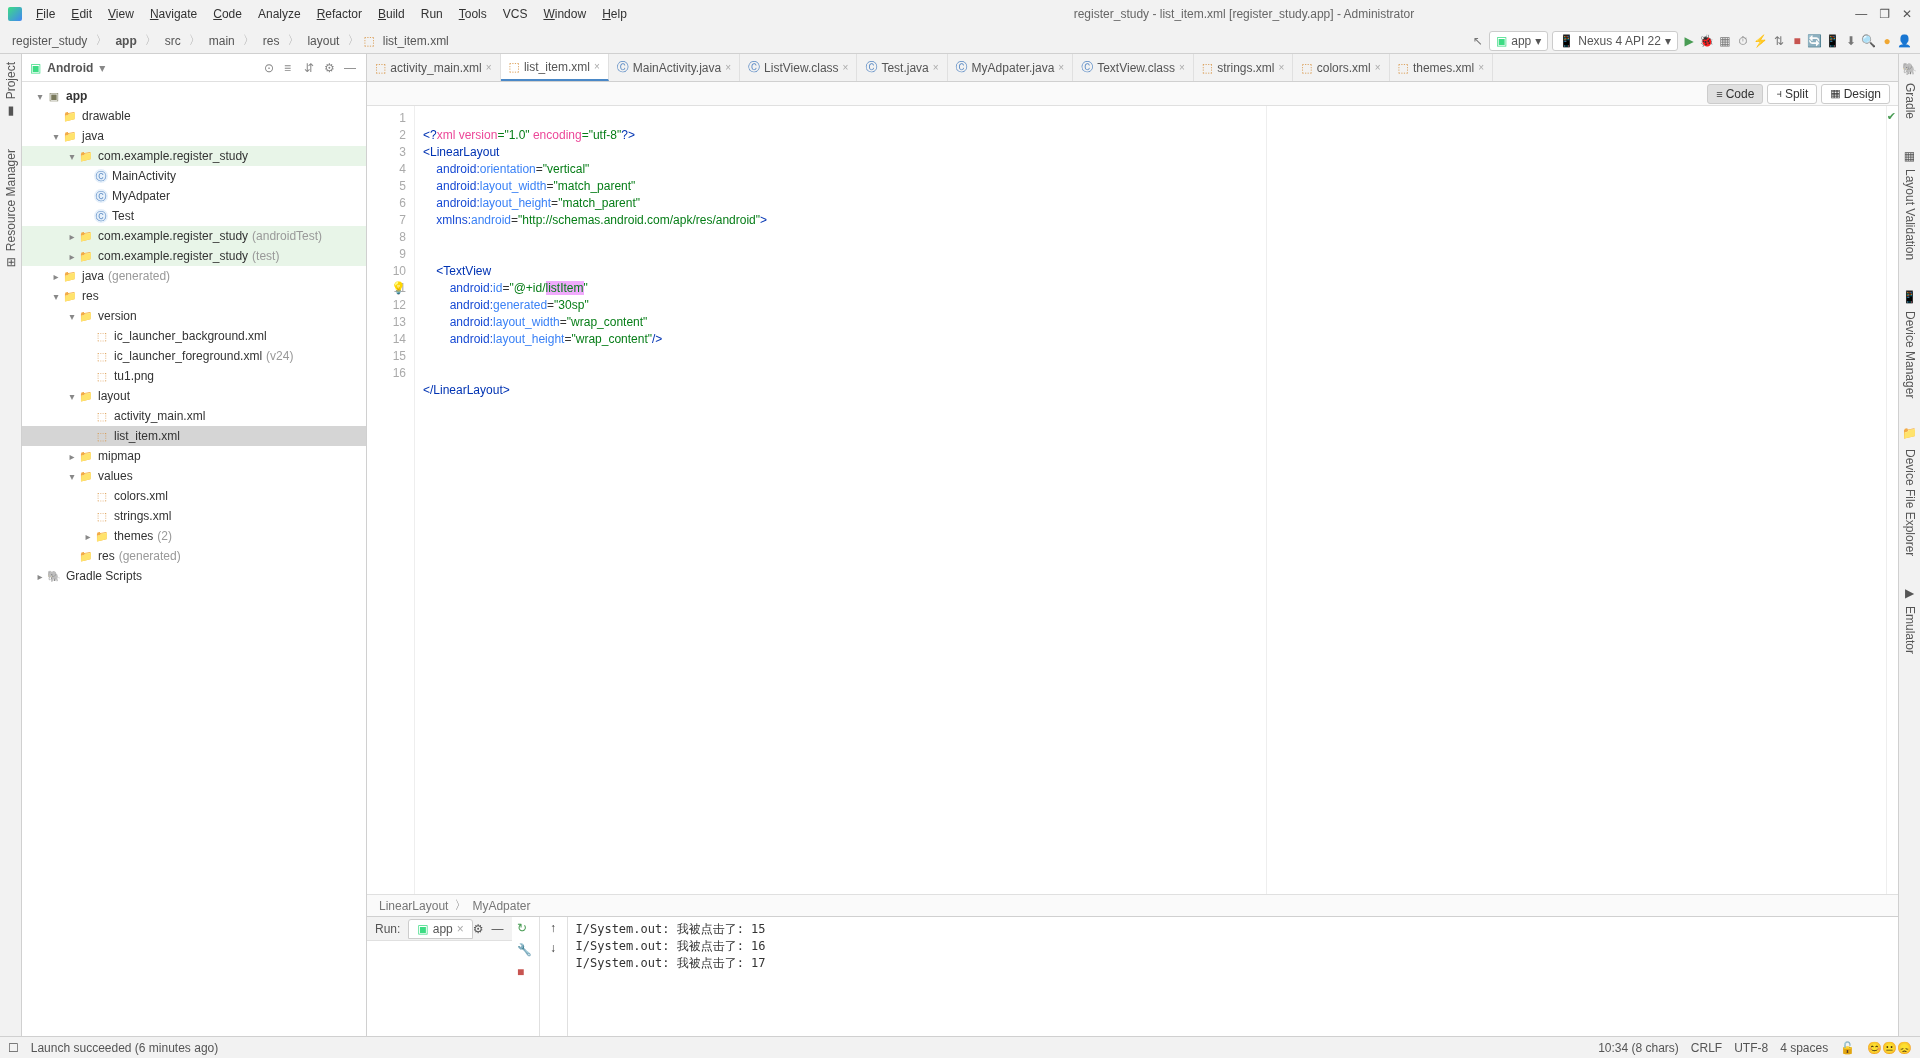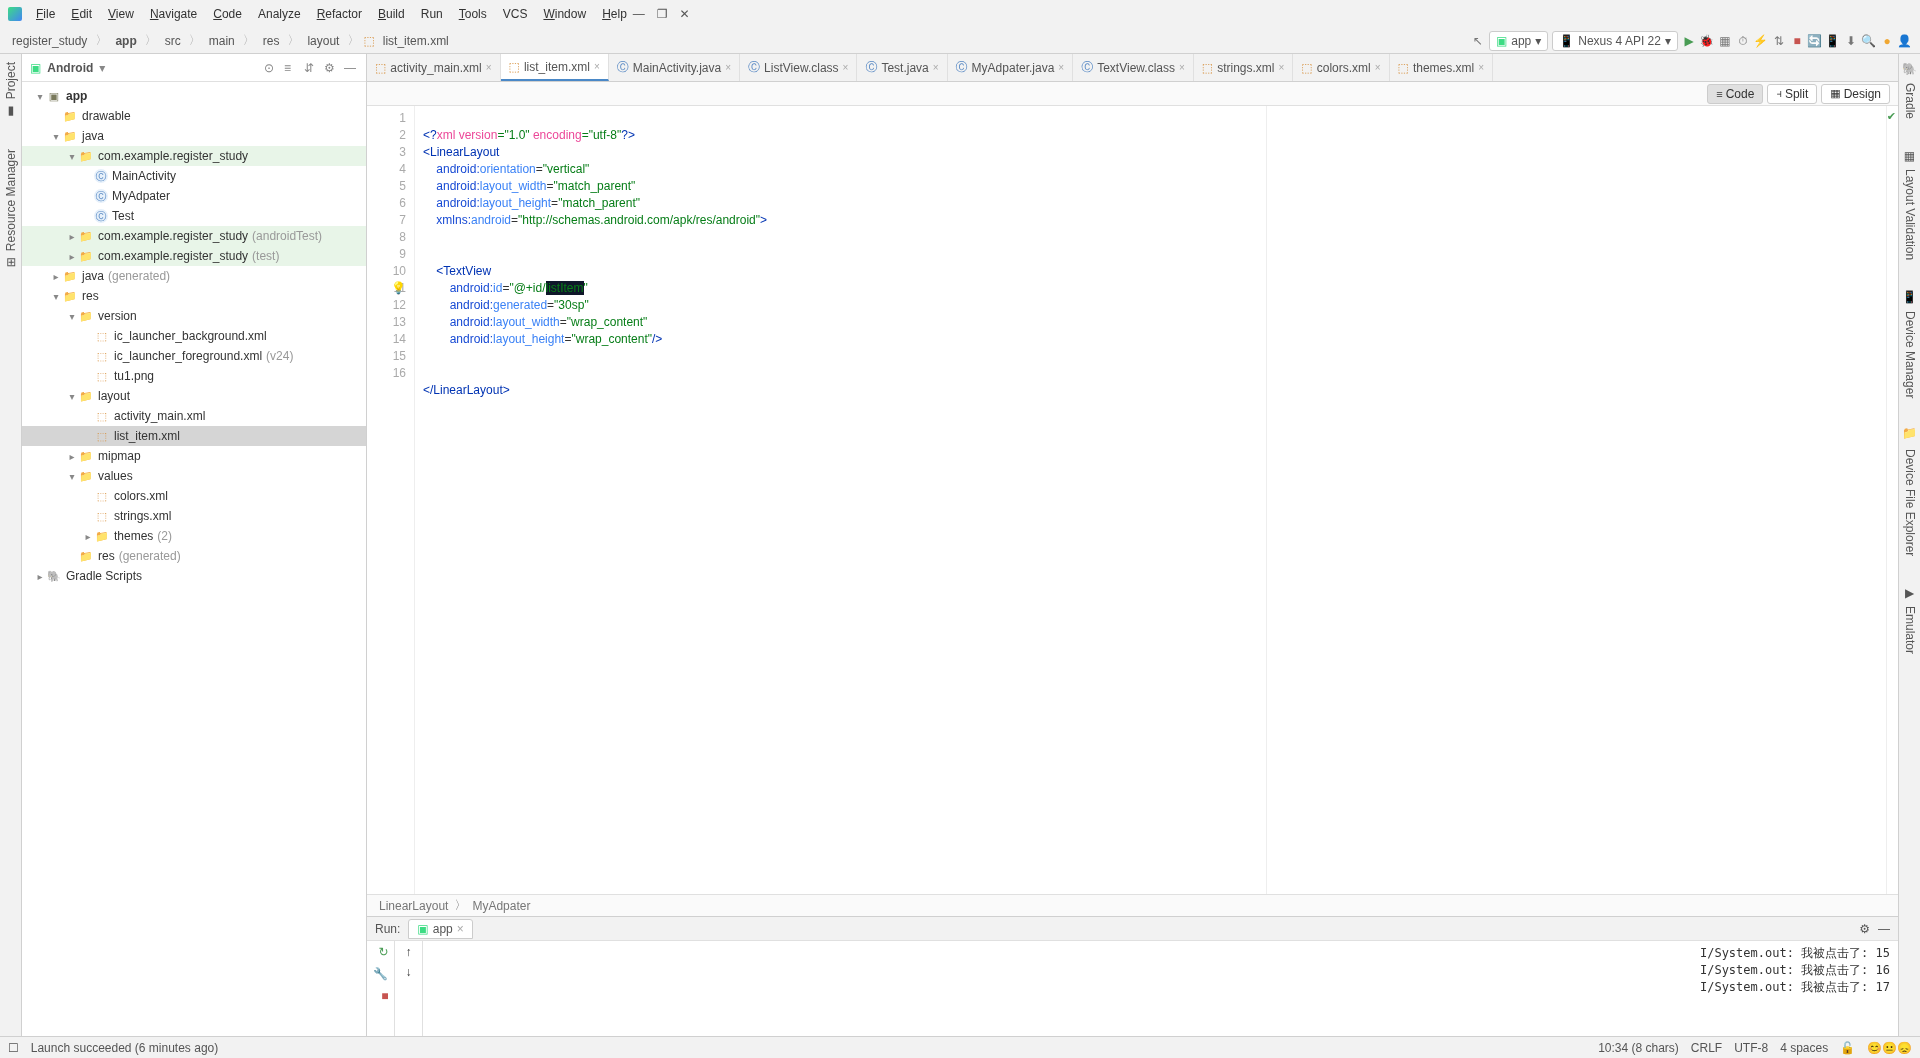--- a/index.html
+++ b/index.html
@@ -49,26 +49,26 @@
 .view-switch .vbtn.active { background:#e0e0e0; }
 .code-container { flex:1; display:flex; overflow:auto; font-family:Consolas,monospace; font-size:13px; position:relative; }
 .gutter { width:48px; background:#fff; border-right:1px solid #eee; text-align:right; padding:4px 8px 4px 0; color:#aaa; line-height:17px; }
 .code { flex:1; padding:4px 8px; line-height:17px; white-space:pre; position:relative; }
 .code .tag { color:#0033b3; }
 .code .attr { color:#3b82f6; }
 .code .ns { color:#174ad4; }
 .code .val { color:#067d17; }
 .code .decl { color:#ec4899; }
 .code .hl-line { background:#fcfaed; position:absolute; left:0; right:0; height:17px; z-index:-1; }
-.code .sel { background:#0f172a; }
+.code .sel { background:#f0abfc; }
 .code-margin { width:12px; border-left:1px solid #eee; position:relative; }
 .code-margin .check { position:absolute; top:4px; right:2px; color:#499c54; font-size:11px; }
 .breadcrumb-bottom { height:22px; display:flex; align-items:center; padding:0 12px; border-top:1px solid #e0e0e0; color:#777; font-size:11px; gap:6px; background:#fafafa; }
 .bulb { position:absolute; left:-24px; width:16px; height:16px; color:#f0a732; }
-.run-panel { height:120px; border-top:1px solid #d0d0d0; background:#fff; display:flex; flex-direction:column;text-align:right; }
+.run-panel { height:120px; border-top:1px solid #d0d0d0; background:#fff; display:flex; flex-direction:row; }
 .run-panel-header { height:24px; display:flex; align-items:center; padding:0 8px; background:#f2f2f2; border-bottom:1px solid #e0e0e0; font-size:11px; color:#555; }
 .run-panel-header .rtab { padding:2px 8px; background:#fff; border:1px solid #ccc; border-radius:3px 3px 0 0; display:flex; align-items:center; gap:4px; }
 .run-panel-header .filler { flex:1; }
 .run-panel-body { flex:1; display:flex; }
 .run-toolbar { width:28px; border-right:1px solid #e0e0e0; display:flex; flex-direction:column; align-items:center; padding:4px 0; gap:6px; }
 .run-toolbar .ricon { width:16px; height:16px; color:#777; }
 .run-toolbar .ricon.green { color:#499c54; }
 .run-toolbar .ricon.red { color:#c75450; }
 .run-sub-toolbar { width:28px; border-right:1px solid #e0e0e0; display:flex; flex-direction:column; align-items:center; padding:4px 0; gap:6px; }
 .run-output { flex:1; padding:4px 8px; font-family:Consolas,monospace; font-size:12px; line-height:17px; color:#333; }
@@ -93,20 +93,21 @@
     <span class="underline-first">Code</span>
     <span>Analyze</span>
     <span class="underline-first">Refactor</span>
     <span class="underline-first">Build</span>
     <span>Run</span>
     <span class="underline-first">Tools</span>
     <span>VCS</span>
     <span class="underline-first">Window</span>
     <span class="underline-first">Help</span>
   </div>
+  <div class="wintitle">register_study - list_item.xml [register_study.app] - Administrator</div>
   <div class="wincontrols">
     <span>—</span>
     <span>❐</span>
     <span>✕</span>
   </div>
 </div>
 
 <div class="breadcrumb">
   <span class="crumb" style="font-weight:normal">register_study</span>
     <span class="sep">〉</span>

